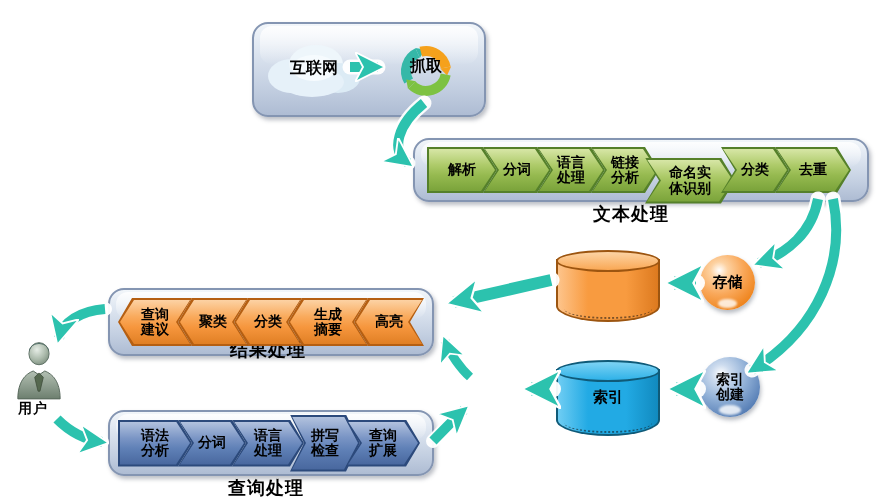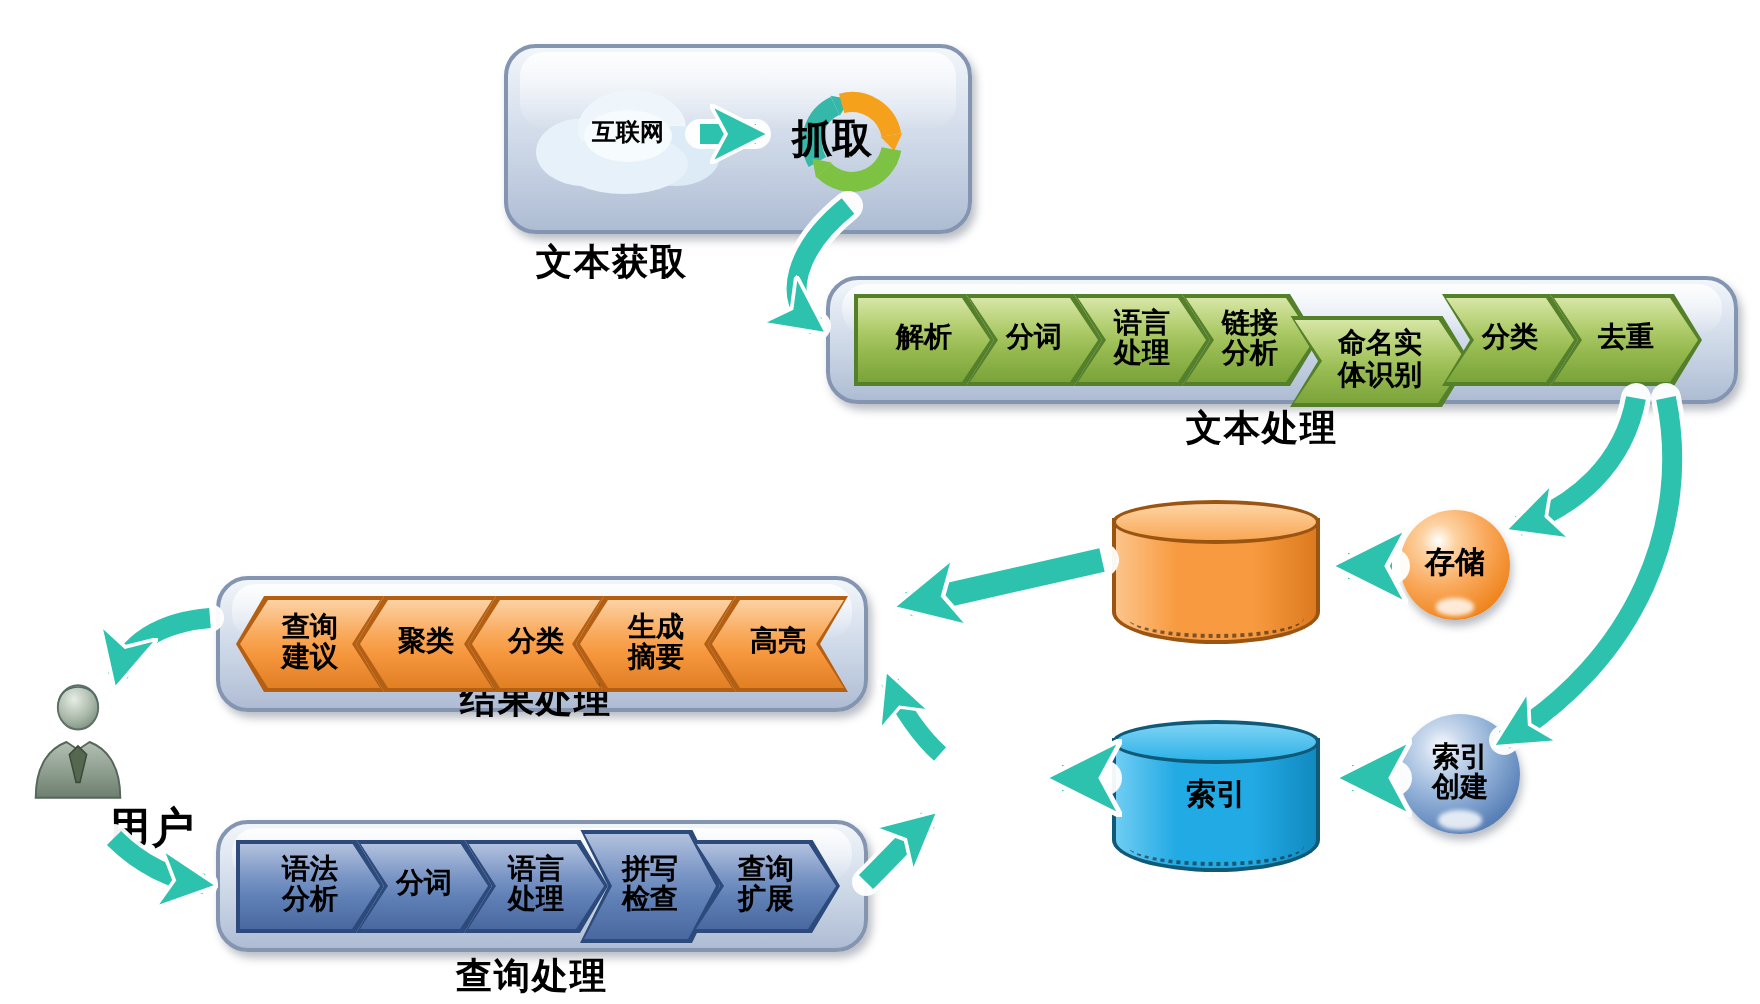--- a/index.html
+++ b/index.html
@@ -62,32 +62,31 @@
 <div id="canvas">
 
   <div class="panel" style="left:252px;top:22px;width:230px;height:91px;">
     <svg width="104" height="74" style="position:absolute;left:8px;top:8px;z-index:1;" viewBox="0 0 104 74">
       <ellipse cx="30" cy="44" rx="24" ry="17" fill="#e6f1f9"></ellipse>
       <ellipse cx="54" cy="32" rx="27" ry="19" fill="#eef6fb"></ellipse>
       <ellipse cx="76" cy="46" rx="22" ry="15" fill="#dcebf5"></ellipse>
       <ellipse cx="50" cy="50" rx="32" ry="15" fill="#e6f1f9"></ellipse>
       <ellipse cx="52" cy="36" rx="22" ry="13" fill="#f6fbfe"></ellipse>
     </svg>
-    <div class="boxlabel" style="left:18px;top:34px;width:84px;text-align:center;font-size:12px;z-index:2;">互联网</div>
+    <div class="boxlabel" style="left:18px;top:34px;width:84px;text-align:center;font-size:16px;z-index:2;">互联网</div>
     <svg width="72" height="78" style="position:absolute;left:138px;top:6px;z-index:1;" viewBox="0 0 72 76">
       <path d="M16.7,50 A20,20 0 0 1 25.6,21.9" stroke="#35b8a8" stroke-width="10" fill="none"></path>
       <polygon points="32.8,18.5 27.9,26.9 23.3,16.9" fill="#35b8a8"></polygon>
       <path d="M28.8,20.7 A20,20 0 0 1 53.7,36.5" stroke="#f5a11c" stroke-width="10" fill="none"></path>
       <polygon points="55.1,44.4 59.1,35.6 48.3,37.4" fill="#f5a11c"></polygon>
       <path d="M53.7,43.5 A20,20 0 0 1 19.9,54.1" stroke="#7dc242" stroke-width="10" fill="none"></path>
       <polygon points="14.2,48.4 16.0,58.0 23.8,50.2" fill="#7dc242"></polygon>
     </svg>
-    <div class="boxlabel" style="left:142px;top:32px;width:60px;text-align:left;font-size:20px;z-index:2;">抓取</div>
-  </div>
-  <div class="caption" style="left:268px;top:119px;">文本获取</div>
+    <div class="boxlabel" style="left:142px;top:32px;width:60px;text-align:center;font-size:16px;z-index:2;">抓取</div>
+  </div>
 
   <div class="panel" style="left:413px;top:138px;width:452px;height:60px;">
     <div class="row" style="padding-left:12px;">
       <div class="chev flat green" style="width:70px;height:46px;">
           <div class="chev-in"></div>
           <div class="chev-label">解析</div>
         </div>
       <div class="chev green" style="width:68px;height:46px;">
           <div class="chev-in"></div>
           <div class="chev-label">分词</div>
@@ -203,21 +202,21 @@
       <linearGradient id="gBody" x1="0" y1="0" x2="0" y2="1">
         <stop offset="0%" stop-color="#b3c0b3"></stop>
           <stop offset="100%" stop-color="#6d7f6f"></stop>
       </linearGradient>
     </defs>
     <path d="M4,60 C4,42 12,34 20,31 L26,35 L32,31 C40,34 48,42 48,60 Z" fill="url(#gBody)" stroke="#55665a" stroke-width="1"></path>
     <ellipse cx="26" cy="13" rx="10.5" ry="11.5" fill="url(#gHead)" stroke="#5e7065" stroke-width="1"></ellipse>
     <path d="M15.5,11 A10.5,9 0 0 1 36.5,11 L34,6 A10,8 0 0 0 18,6 Z" fill="#4f6b66"></path>
     <path d="M26,33 L21.5,37.5 L25,52 L27,52 L30.5,37.5 Z" fill="#55684f" stroke="#3d4c3a" stroke-width="0.8"></path>
   </svg>
-  <div class="caption" style="left:18px;top:400px;font-size:21px;margin-left:36px;">用户</div>
+  <div class="caption" style="left:18px;top:400px;font-size:14px;">用户</div>
 
   <svg class="overlay" width="880" height="502" viewBox="0 0 880 502">
     <defs>
       <marker id="head" markerUnits="strokeWidth" markerWidth="3" markerHeight="3" viewBox="0 0 2.6 2.6" refX="2.0" refY="1.3" orient="auto">
         <path d="M0,0 L2.6,1.3 L0,2.6 L0.7,1.3 Z" fill="#2cc2ae" stroke="#ffffff" stroke-width="0.16"></path>
       </marker>
     </defs>
 
     <path class="arrowcase" d="M350,67 L378,67" stroke-width="15"></path>
     <path class="arrowcase" d="M424,103 C398,124 390,150 408,163" stroke-width="15"></path>

